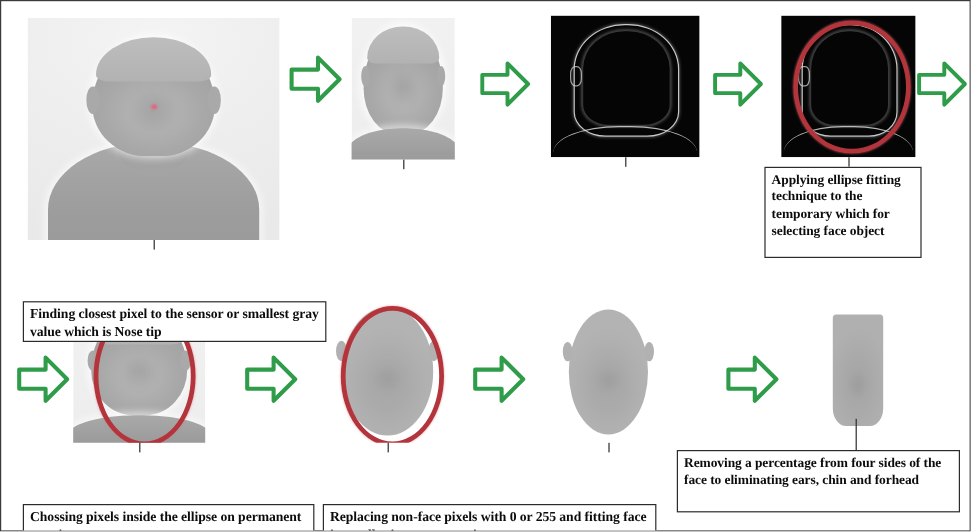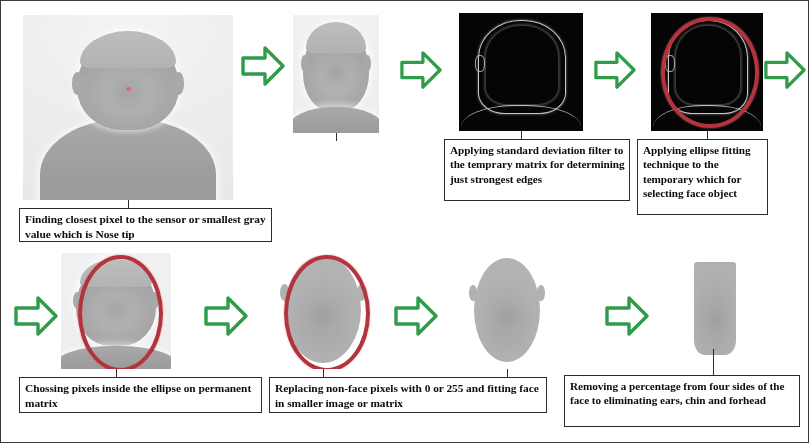--- a/index.html
+++ b/index.html
@@ -28,21 +28,21 @@
     background: #ffffff;
     font-family: "Liberation Serif", serif;
     font-weight: bold;
     font-size: 11.2px;
     line-height: 1.28;
     color: #0c0c0c;
     padding: 3px 4px 3px 5px;
     letter-spacing: -0.05px;
     z-index: 6;
   }
-  .caption.wide { font-size: 11.4px; }
+  .caption.wide { font-size: 11.4px; margin-top: 43px; }
 
   
   .connector {
     position: absolute;
     width: 1px;
     background: #2b2b2b;
     z-index: 5;
   }
 
   
@@ -268,21 +268,20 @@
   </div>
 
   <div class="img-frame" style="left:458px; top:12px; width:124px; height:118px;">
     <div class="edge-bg"></div>
     <div class="edge-outline"></div>
     <div class="edge-outline inner"></div>
     <div class="edge-ear"></div>
     <div class="edge-shoulder"></div>
   </div>
   <div class="connector" style="left:520px; top:130px; height:8px;"></div>
-  <div class="caption" style="left:443px; top:138px; width:186px; height:62px;">Applying  standard deviation filter to the temprary matrix for determining just strongest edges</div>
 
   <div class="arrow" style="left:592px; top:48px; width:44px; height:42px;">
     <svg width="44" height="42" viewBox="0 0 46 44" aria-hidden="true">
       <polygon points="3,14 25,14 25,4 43,22 25,40 25,30 3,30" fill="#ffffff" stroke="#2e9c49" stroke-width="3.4" stroke-linejoin="round"></polygon>
     </svg>
   </div>
 
   <div class="img-frame" style="left:650px; top:12px; width:112px; height:118px;">
     <div class="edge-bg"></div>
     <div class="edge-outline"></div>

